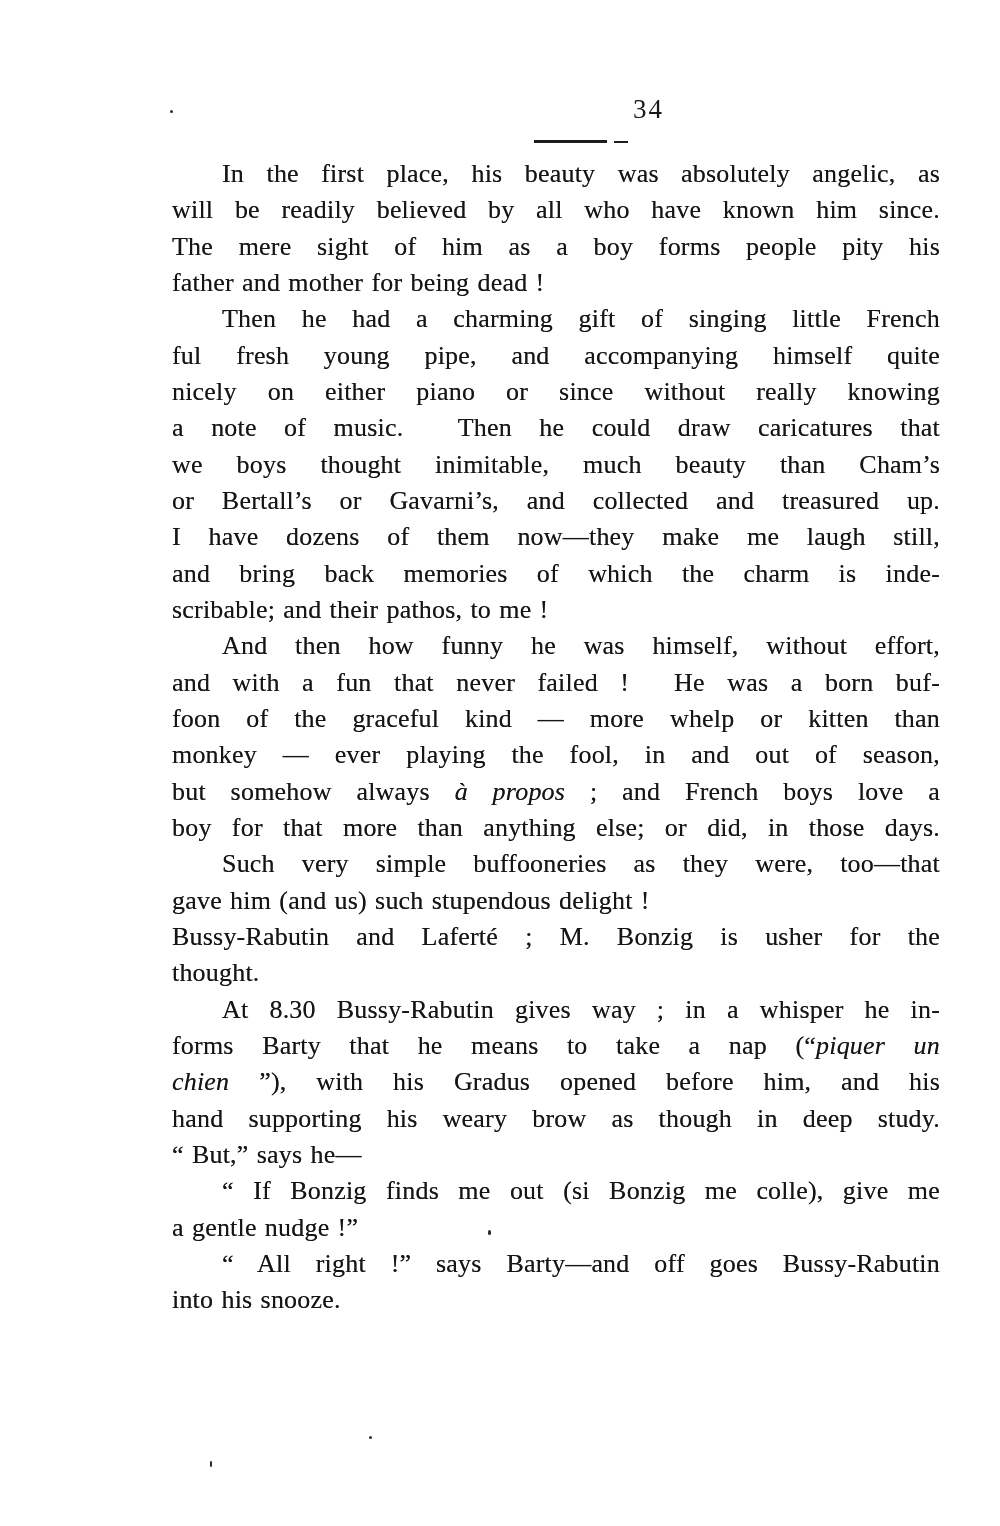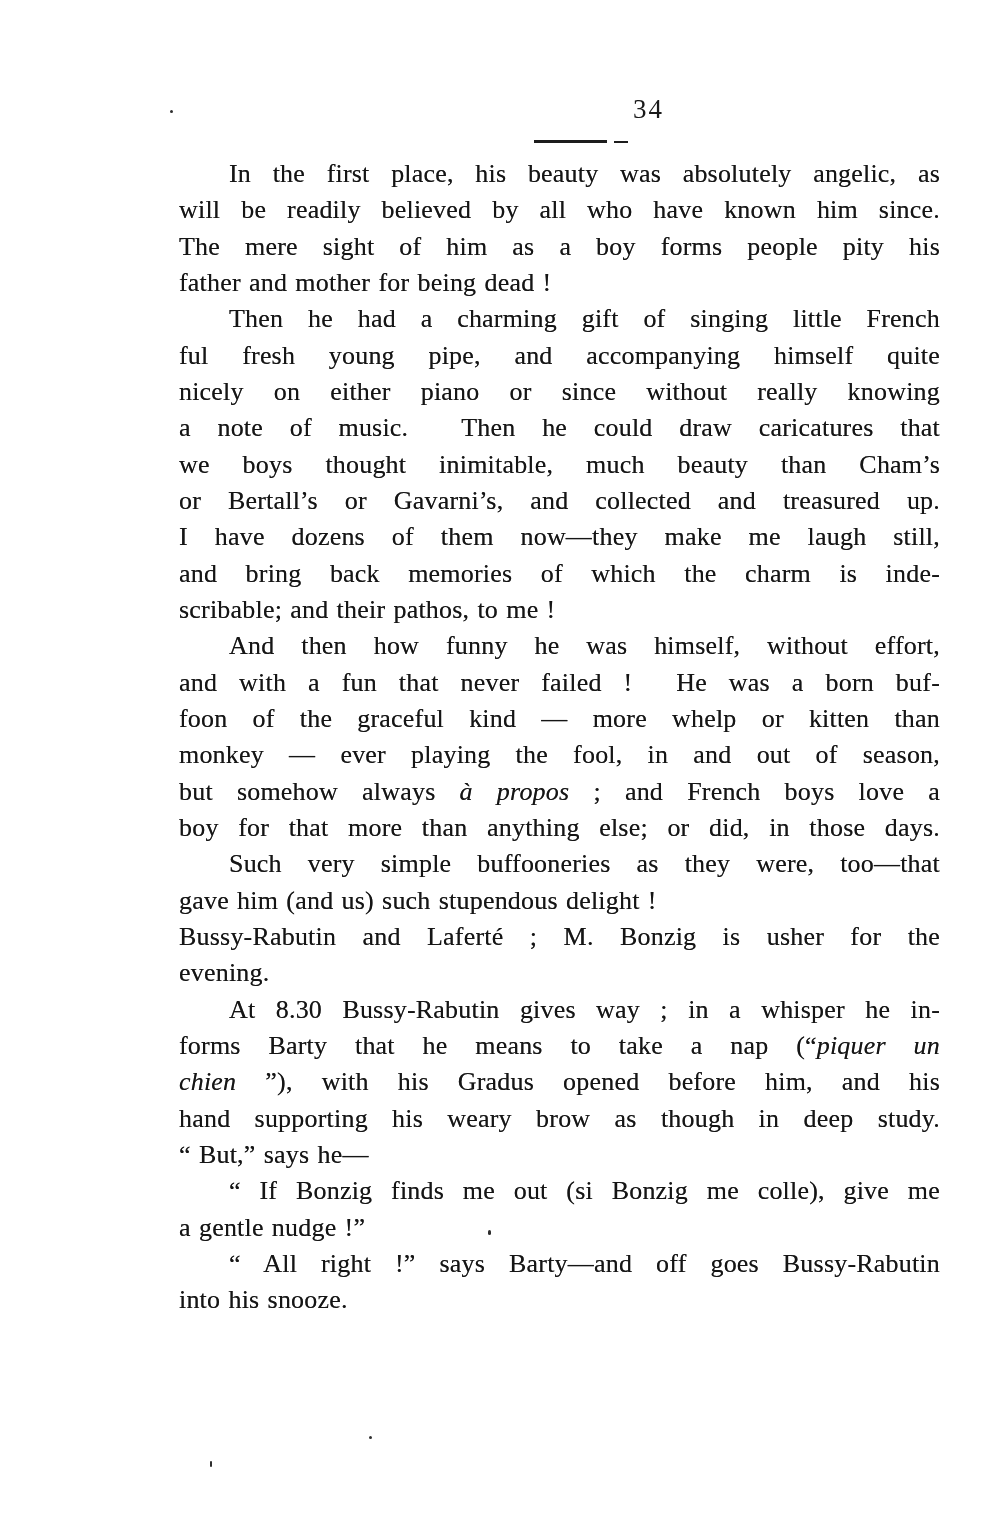--- a/index.html
+++ b/index.html
@@ -42,21 +42,20 @@
     text-shadow: 0 0 0.5px rgba(25,25,25,0.65);
   }
   .line {
     text-align: justify;
     text-align-last: justify;
     letter-spacing: 0.2px;
     word-spacing: 1.5px;
     white-space: normal;
     height: 36.33px;
     overflow: visible;
-    margin-left: 7px;
   }
   .line.last { text-align-last: left; }
   .line.indent { text-indent: 50px; }
   .it { font-style: italic; }
   .speck {
     position: absolute;
     background: #2e2e2e;
     border-radius: 50%;
   }
   .speck-1 { left: 170px; top: 110px; width: 3px; height: 3px; }
@@ -89,21 +88,21 @@
       <div class="line last"><span>scribable; and their pathos, to me !</span></div>
       <div class="line indent"><span>And then how funny he was himself, without effort,</span></div>
       <div class="line"><span>and with a fun that never failed !&nbsp; He was a born buf-</span></div>
       <div class="line"><span>foon of the graceful kind — more whelp or kitten than</span></div>
       <div class="line"><span>monkey — ever playing the fool, in and out of season,</span></div>
       <div class="line"><span>but somehow always </span><span class="it">à propos</span><span> ; and French boys love a</span></div>
       <div class="line"><span>boy for that more than anything else; or did, in those days.</span></div>
       <div class="line indent"><span>Such very simple buffooneries as they were, too—that</span></div>
       <div class="line last"><span>gave him (and us) such stupendous delight !</span></div>
       <div class="line"><span>Bussy-Rabutin and Laferté ; M. Bonzig is usher for the</span></div>
-      <div class="line last"><span>evening.</span></div>
+      <div class="line last"><span>thought.</span></div>
       <div class="line indent"><span>At 8.30 Bussy-Rabutin gives way ; in a whisper he in-</span></div>
       <div class="line"><span>forms Barty that he means to take a nap (“</span><span class="it">piquer un</span></div>
       <div class="line"><span class="it">chien</span><span> ”), with his Gradus opened before him, and his</span></div>
       <div class="line"><span>hand supporting his weary brow as though in deep study.</span></div>
       <div class="line last"><span>“ But,” says he—</span></div>
       <div class="line indent"><span>“ If Bonzig finds me out (si Bonzig me colle), give me</span></div>
       <div class="line last"><span>a gentle nudge !”</span></div>
       <div class="line indent"><span>“ All right !” says Barty—and off goes Bussy-Rabutin</span></div>
       <div class="line last"><span>into his snooze.</span></div>
     </div>

